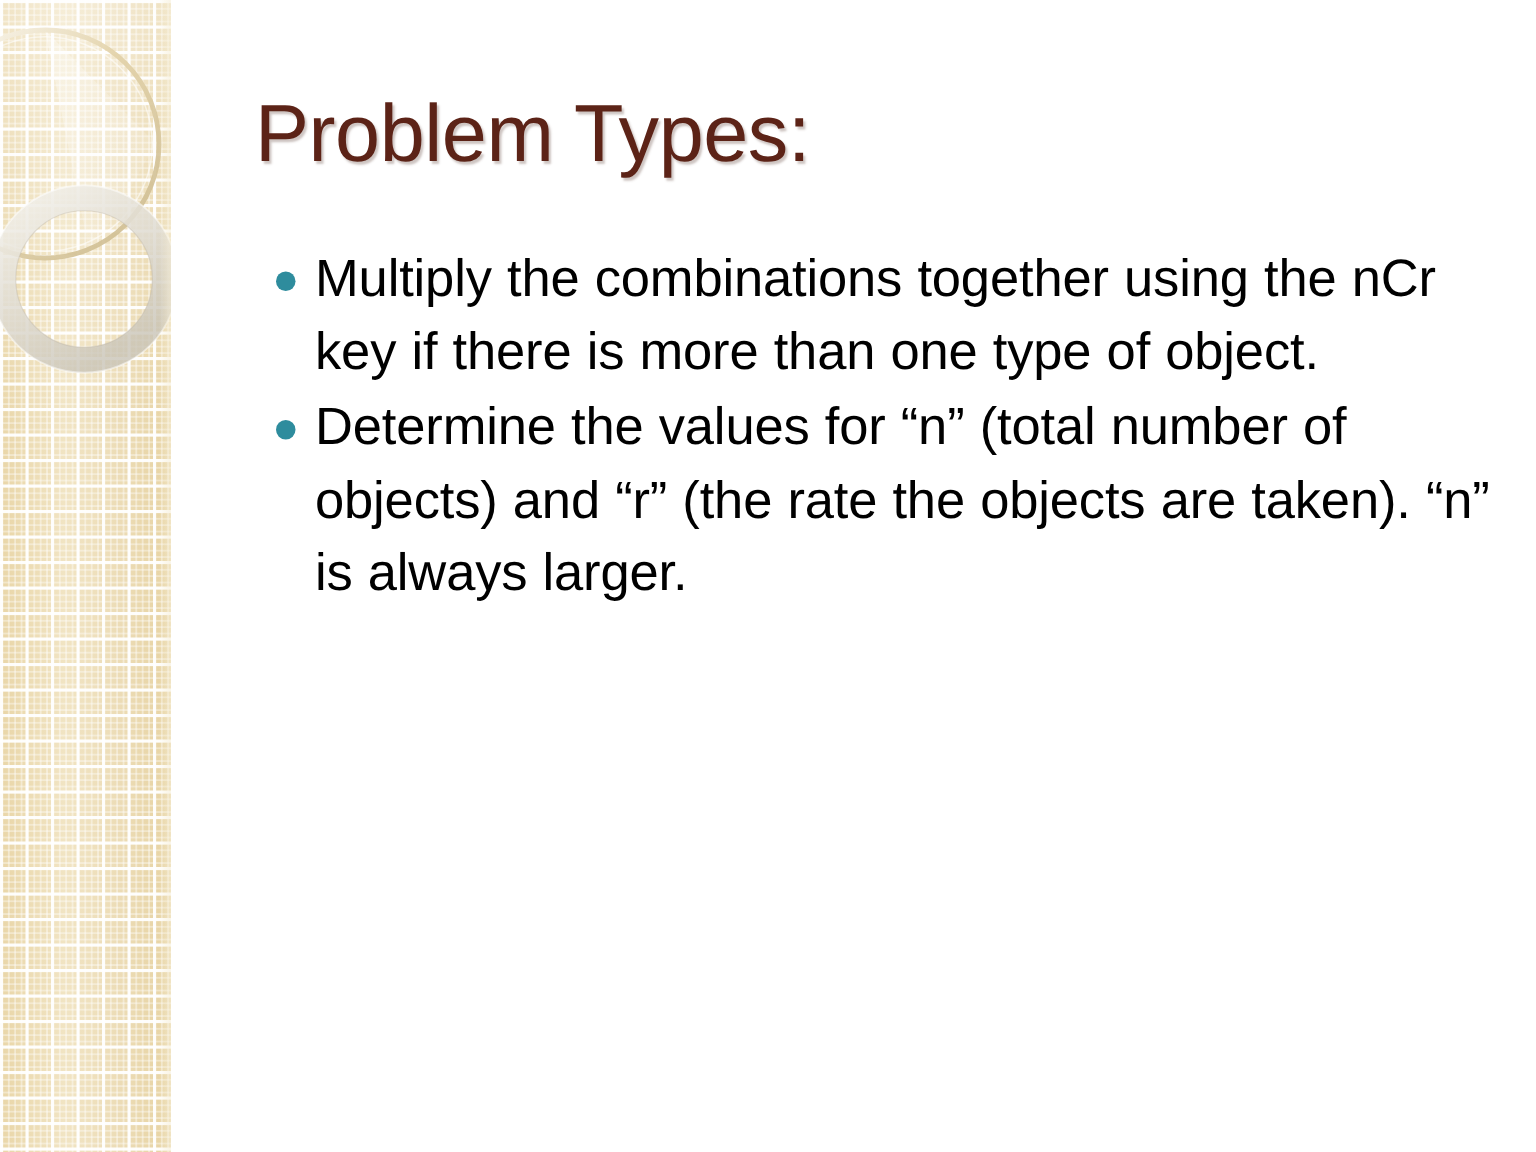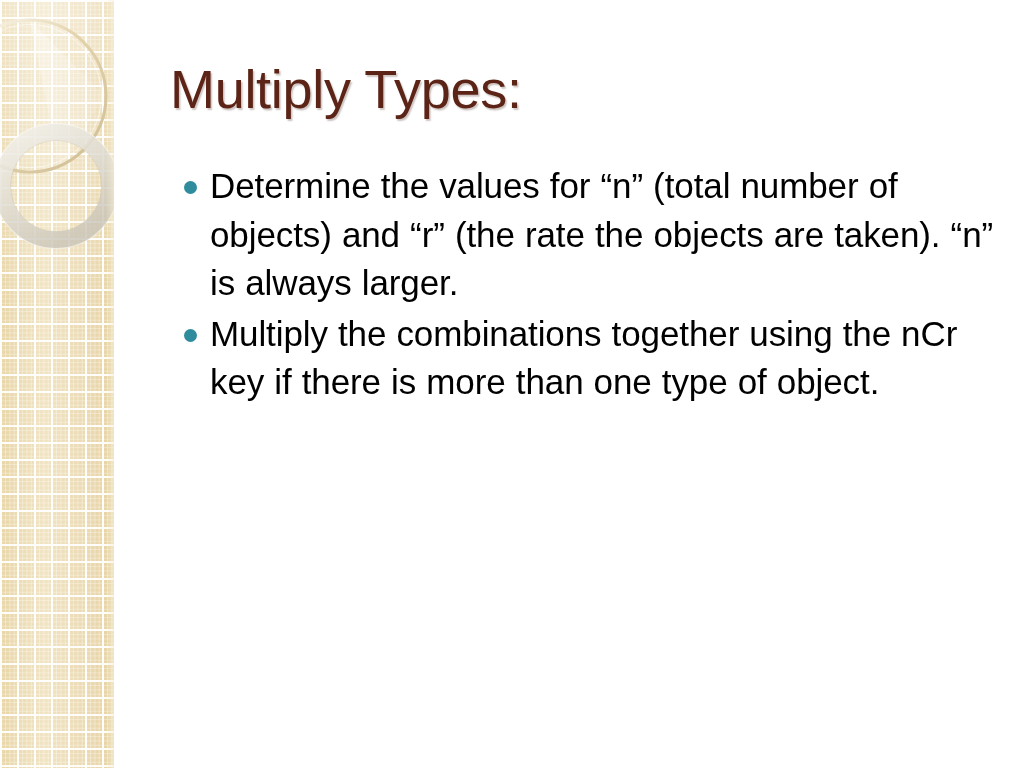--- a/index.html
+++ b/index.html
@@ -163,30 +163,30 @@
       <circle cx="30" cy="96" r="71.5" fill="none" stroke="#ffffff" stroke-width="1" opacity="0.55"></circle>
 
       <circle cx="56" cy="186" r="54" fill="none" stroke="url(#gradInner)" stroke-width="17"></circle>
       <circle cx="56" cy="186" r="62.5" fill="none" stroke="#ffffff" stroke-width="1.2" opacity="0.5"></circle>
       <circle cx="56" cy="186" r="45.5" fill="none" stroke="#b9b2a2" stroke-width="0.8" opacity="0.35"></circle>
     </svg>
 
     <div id="deco-edge"></div>
   </div>
 
-  <div id="title">Multiply Types:</div>
+  <div id="title">Problem Types:</div>
 
   <div id="body">
 
     <div class="bullet-row">
       <span class="bullet-dot"></span>
-      <span class="bullet-text">Determine the values for “n” (total number of objects) and “r” (the rate the objects are taken).  “n” is always larger.</span>
+      <span class="bullet-text">Multiply the combinations together using the nCr key if there is more than one type of object.</span>
     </div>
 
     <div class="bullet-row">
       <span class="bullet-dot"></span>
-      <span class="bullet-text">Multiply the combinations together using the nCr key if there is more than one type of object.</span>
+      <span class="bullet-text">Determine the values for “n” (total number of objects) and “r” (the rate the objects are taken).  “n” is always larger.</span>
     </div>
 
 
   </div>
 
 </div>
 
 </body></html>

